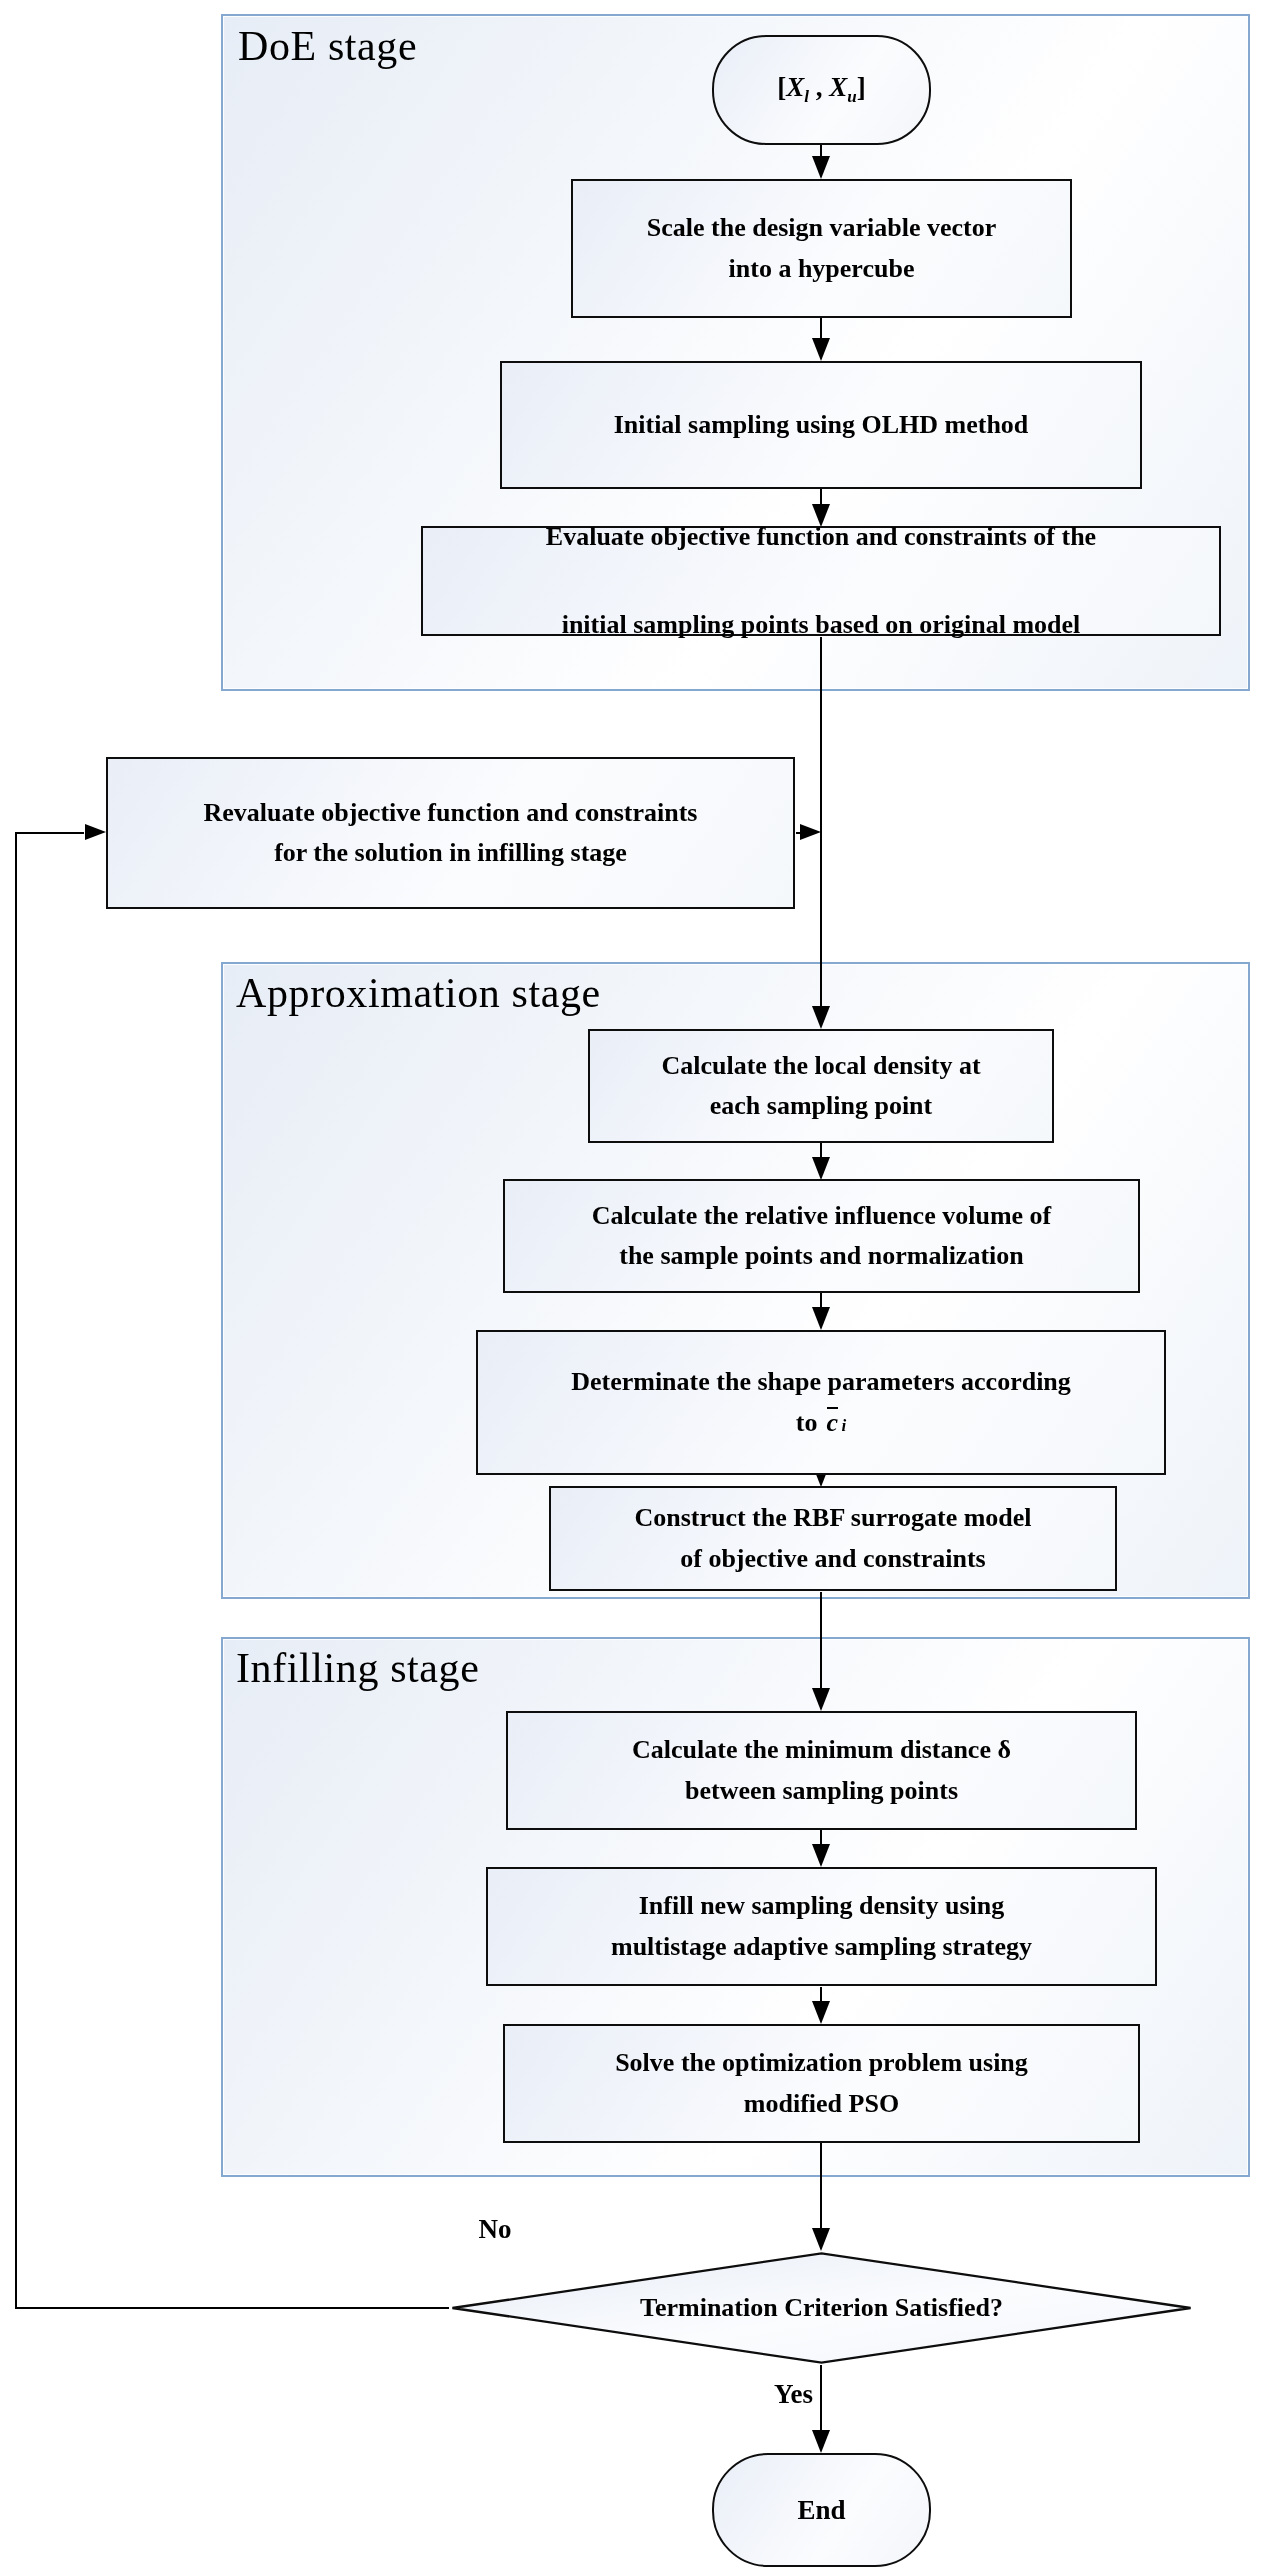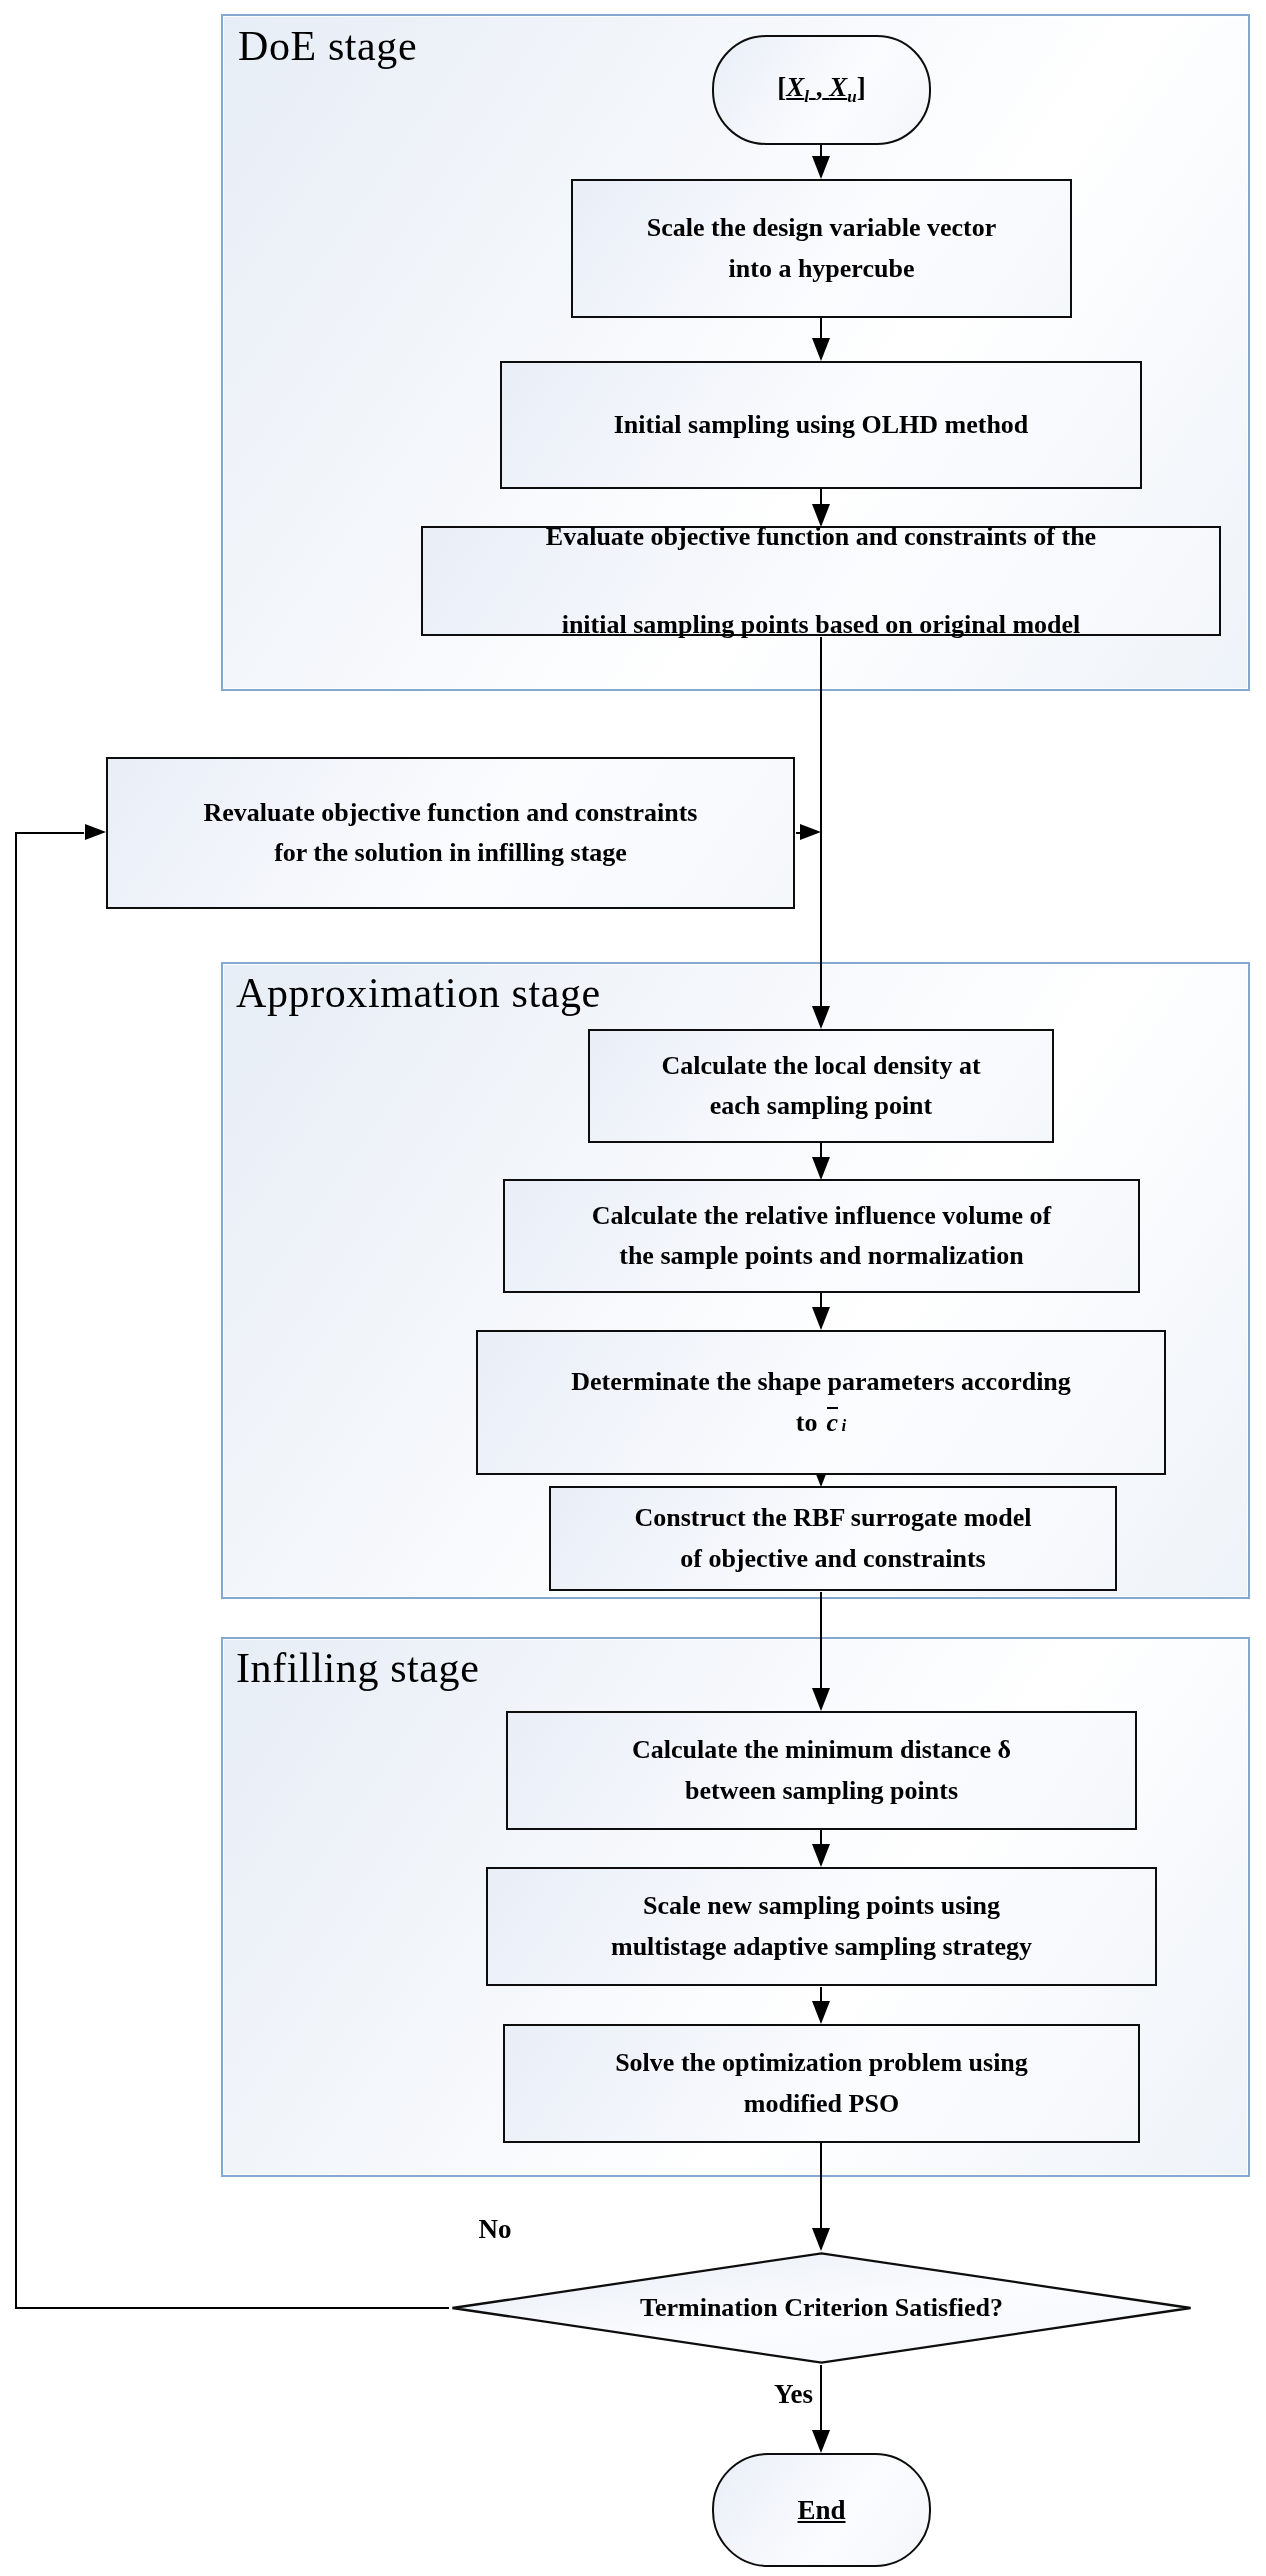--- a/index.html
+++ b/index.html
@@ -20,21 +20,21 @@
   .node{
     position:absolute;border:2.8px solid #0d0d0d;
     background:linear-gradient(125deg,#e9eef7 0%,#fbfcfe 55%,#f5f8fb 100%);
     display:flex;flex-direction:column;align-items:center;justify-content:center;
     text-align:center;font-size:26px;font-weight:700;line-height:1.55;
   }
   .terminator{
     position:absolute;border:2.3px solid #0d0d0d;border-radius:54px;
     background:linear-gradient(125deg,#e9eef7 0%,#fbfcfe 60%,#f3f6fa 100%);
     display:flex;align-items:center;justify-content:center;
-    text-align:center;font-size:27px;font-weight:700;text-decoration:underline;
+    text-align:center;font-size:27px;font-weight:700;
   }
   .vline{position:absolute;width:1.7px;background:#000;}
   .hline{position:absolute;height:1.7px;background:#000;}
   .arrow-down{
     position:absolute;width:0;height:0;
     border-left:9.7px solid transparent;border-right:9.7px solid transparent;
     border-top:23px solid #000;
   }
   .arrow-right{
     position:absolute;width:0;height:0;
@@ -162,21 +162,21 @@
     <div>Construct the RBF surrogate model</div>
     <div>of objective and constraints</div>
   </div>
 
   <div class="node" style="left:506px;top:1711px;width:631px;height:119px;">
     <div>Calculate the minimum distance δ</div>
     <div>between sampling points</div>
   </div>
 
   <div class="node" style="left:486px;top:1867px;width:671px;height:119px;">
-    <div>Scale new sampling points using</div>
+    <div>Infill new sampling density using</div>
     <div>multistage adaptive sampling strategy</div>
   </div>
 
   <div class="node" style="left:503px;top:2024px;width:637px;height:119px;">
     <div>Solve the optimization problem using</div>
     <div>modified PSO</div>
   </div>
 
   <div class="diamond-wrap" style="left:449px;top:2251px;width:745px;height:114px;">
     <svg width="745" height="114" viewBox="0 0 1310 200">

